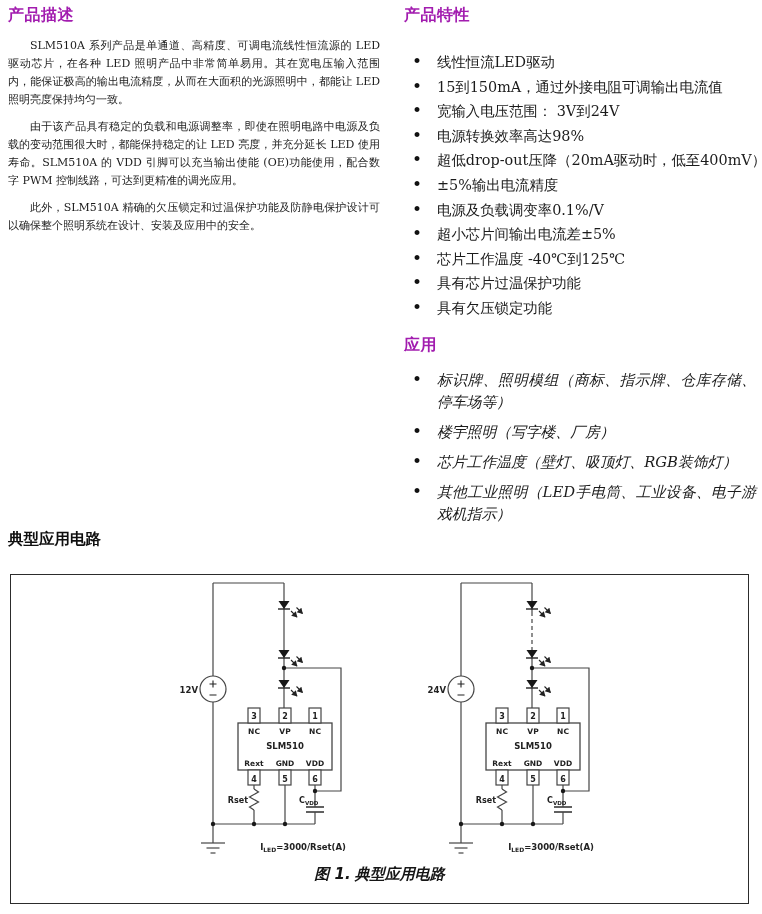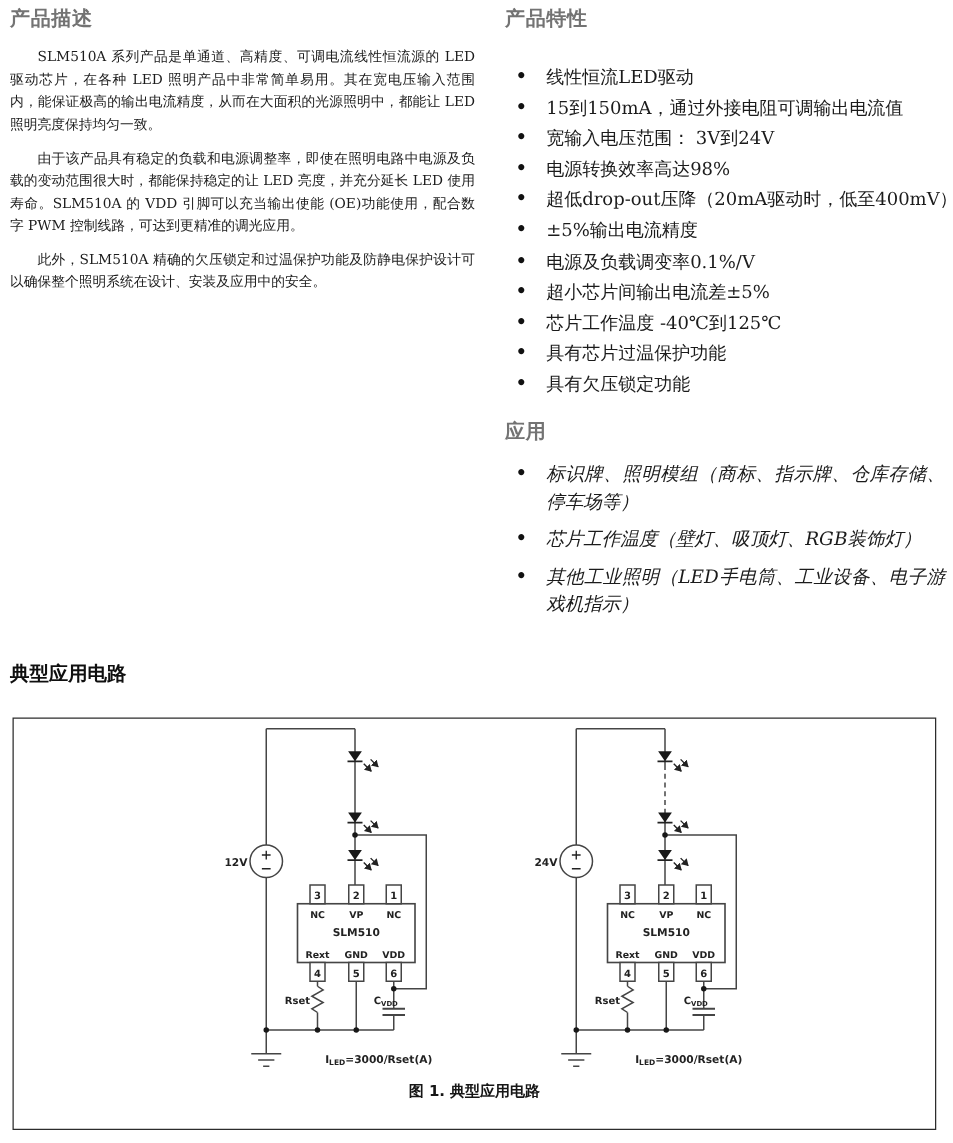--- a/index.html
+++ b/index.html
@@ -4,21 +4,21 @@
 <style>
   * { box-sizing: border-box; }
   html,body { margin:0; padding:0; }
   body {
     width:762px; height:914px; position:relative; background:#ffffff;
     font-family:"DejaVu Serif", serif; color:#1b1b1b;
     -webkit-font-smoothing:antialiased;
   }
   h2.sec {
     font-family:Liberation Sans, sans-serif; font-weight:bold;
-    font-size:16px; margin:0; color:#737373; letter-spacing:0.5px;
+    font-size:16px; margin:0; color:#a21caf; letter-spacing:0.5px;
   }
   .col-left { position:absolute; left:8px; top:5px; width:372px; }
   .col-left h2 { margin-bottom:11px; }
   .col-left p {
     font-size:11px; line-height:18px; text-align:justify;
     text-indent:2em; margin:0 0 9px 0;
   }
   .col-right { position:absolute; left:404px; top:5px; width:352px; }
   ul.bullets { list-style:none; margin:0; padding:0; }
   ul.bullets li { position:relative; padding-left:33px; }
@@ -34,21 +34,21 @@
   .circuit-title {
     position:absolute; left:8px; top:529px;
     font-family:"DejaVu Sans", sans-serif; font-weight:bold; font-size:15.5px; color:#0f0f0f;
   }
   .figure {
     position:absolute; left:10px; top:574px; width:739px; height:330px;
     border:1.5px solid #2c2c2c; background:#fff;
   }
   .caption {
     position:absolute; top:290px; left:0; width:100%; text-align:center;
-    font-family:"DejaVu Sans", sans-serif; font-weight:bold; font-size:12px; color:#161616;
+    font-family:"DejaVu Sans", sans-serif; font-weight:bold; font-size:15px; color:#161616;font-style:italic;
   }
   .caption .num { font-weight:600; margin-right:4px; }
   svg.circ { position:absolute; top:1px; }
   .circ-left  { left:150px; }
   .circ-right { left:398px; }
   svg text {
     font-family:"DejaVu Sans", sans-serif; font-weight:bold; fill:#222;
   }
 </style>
 </head>
@@ -74,20 +74,21 @@
       <li>电源及负载调变率0.1%/V</li>
       <li>超小芯片间输出电流差±5%</li>
       <li>芯片工作温度 -40℃到125℃</li>
       <li>具有芯片过温保护功能</li>
       <li>具有欠压锁定功能</li>
     </ul>
   <h2 class="sec apps-title">应用</h2>
   <ul class="bullets apps">
 
   <li>标识牌、照明模组（商标、指示牌、仓库存储、停车场等）</li>
+      <li>楼宇照明（写字楼、厂房）</li>
       <li>芯片工作温度（壁灯、吸顶灯、RGB装饰灯）</li>
       <li>其他工业照明（LED手电筒、工业设备、电子游戏机指示）</li>
     </ul>
 </div>
 
 <div class="circuit-title">典型应用电路</div>
 
 <div class="figure">
 
   <svg class="circ circ-left" width="210" height="295" viewBox="0 0 210 295">

